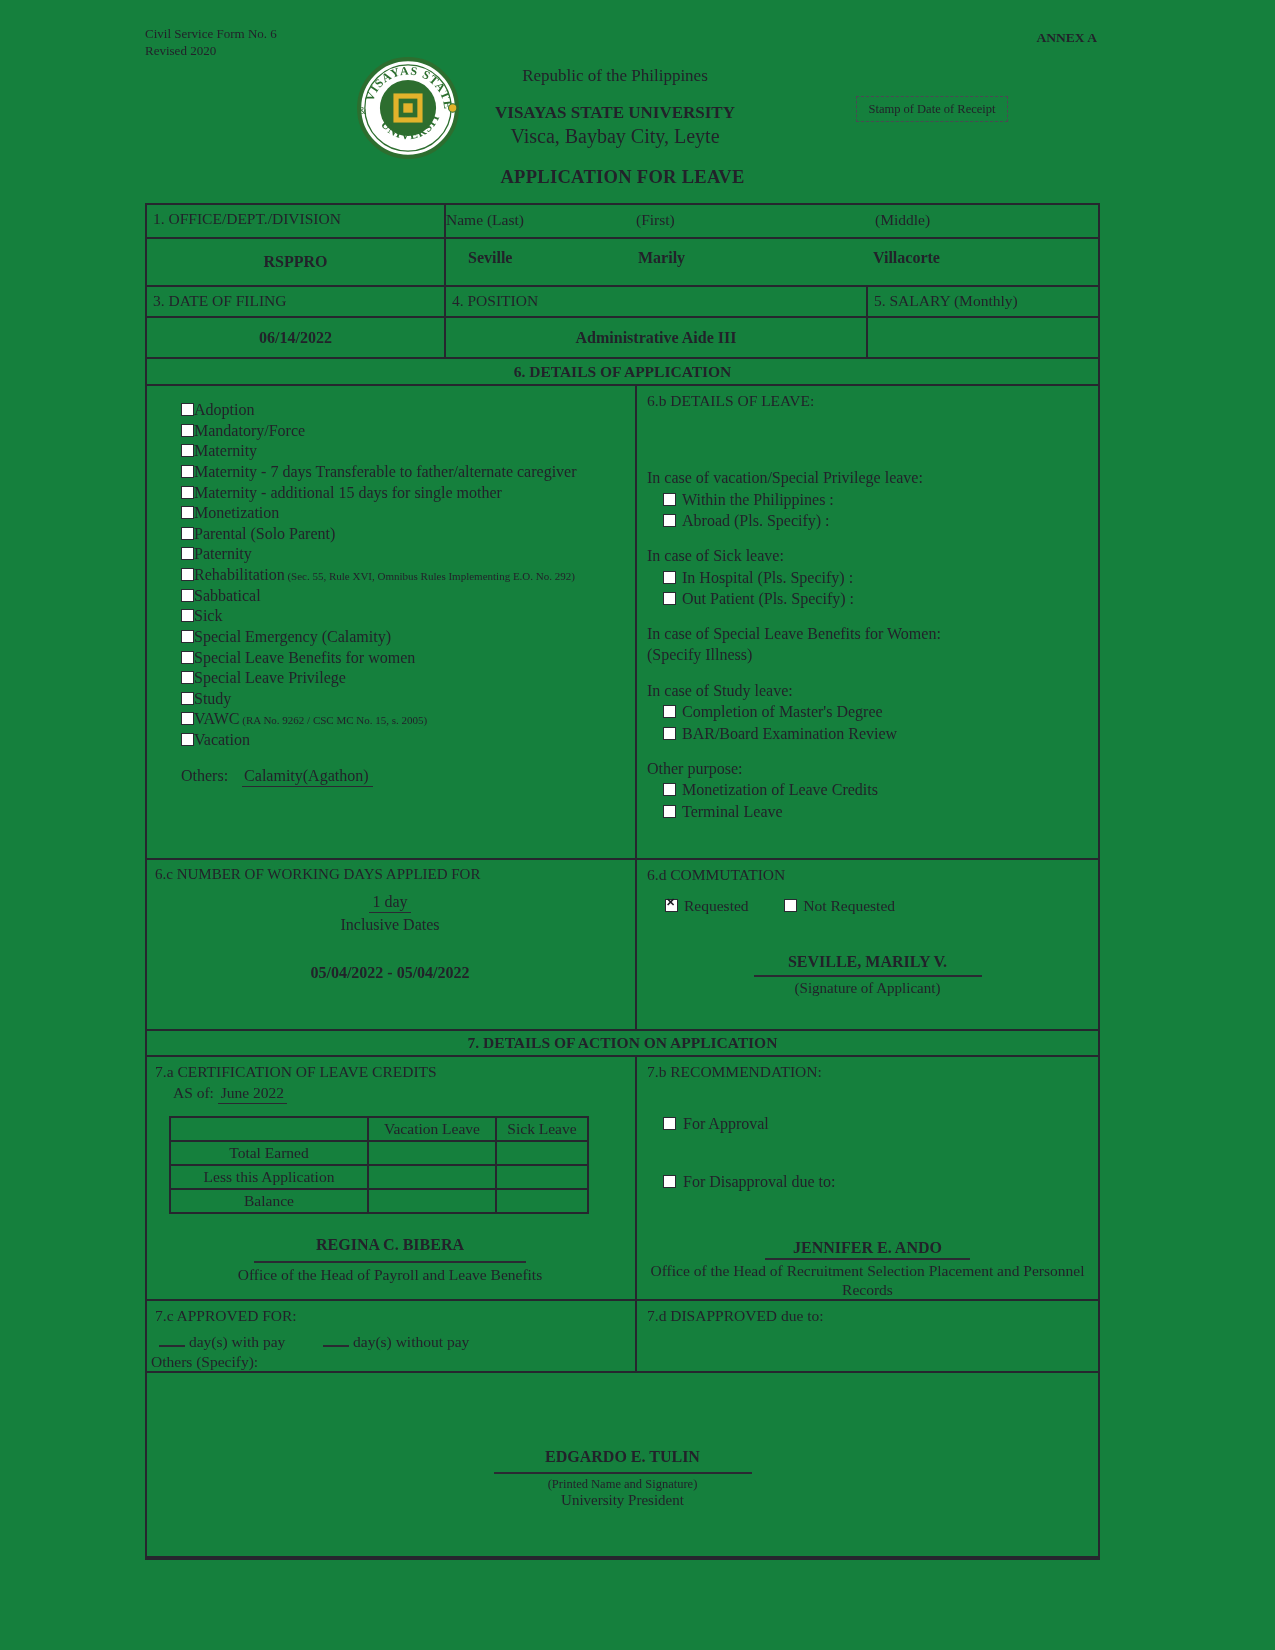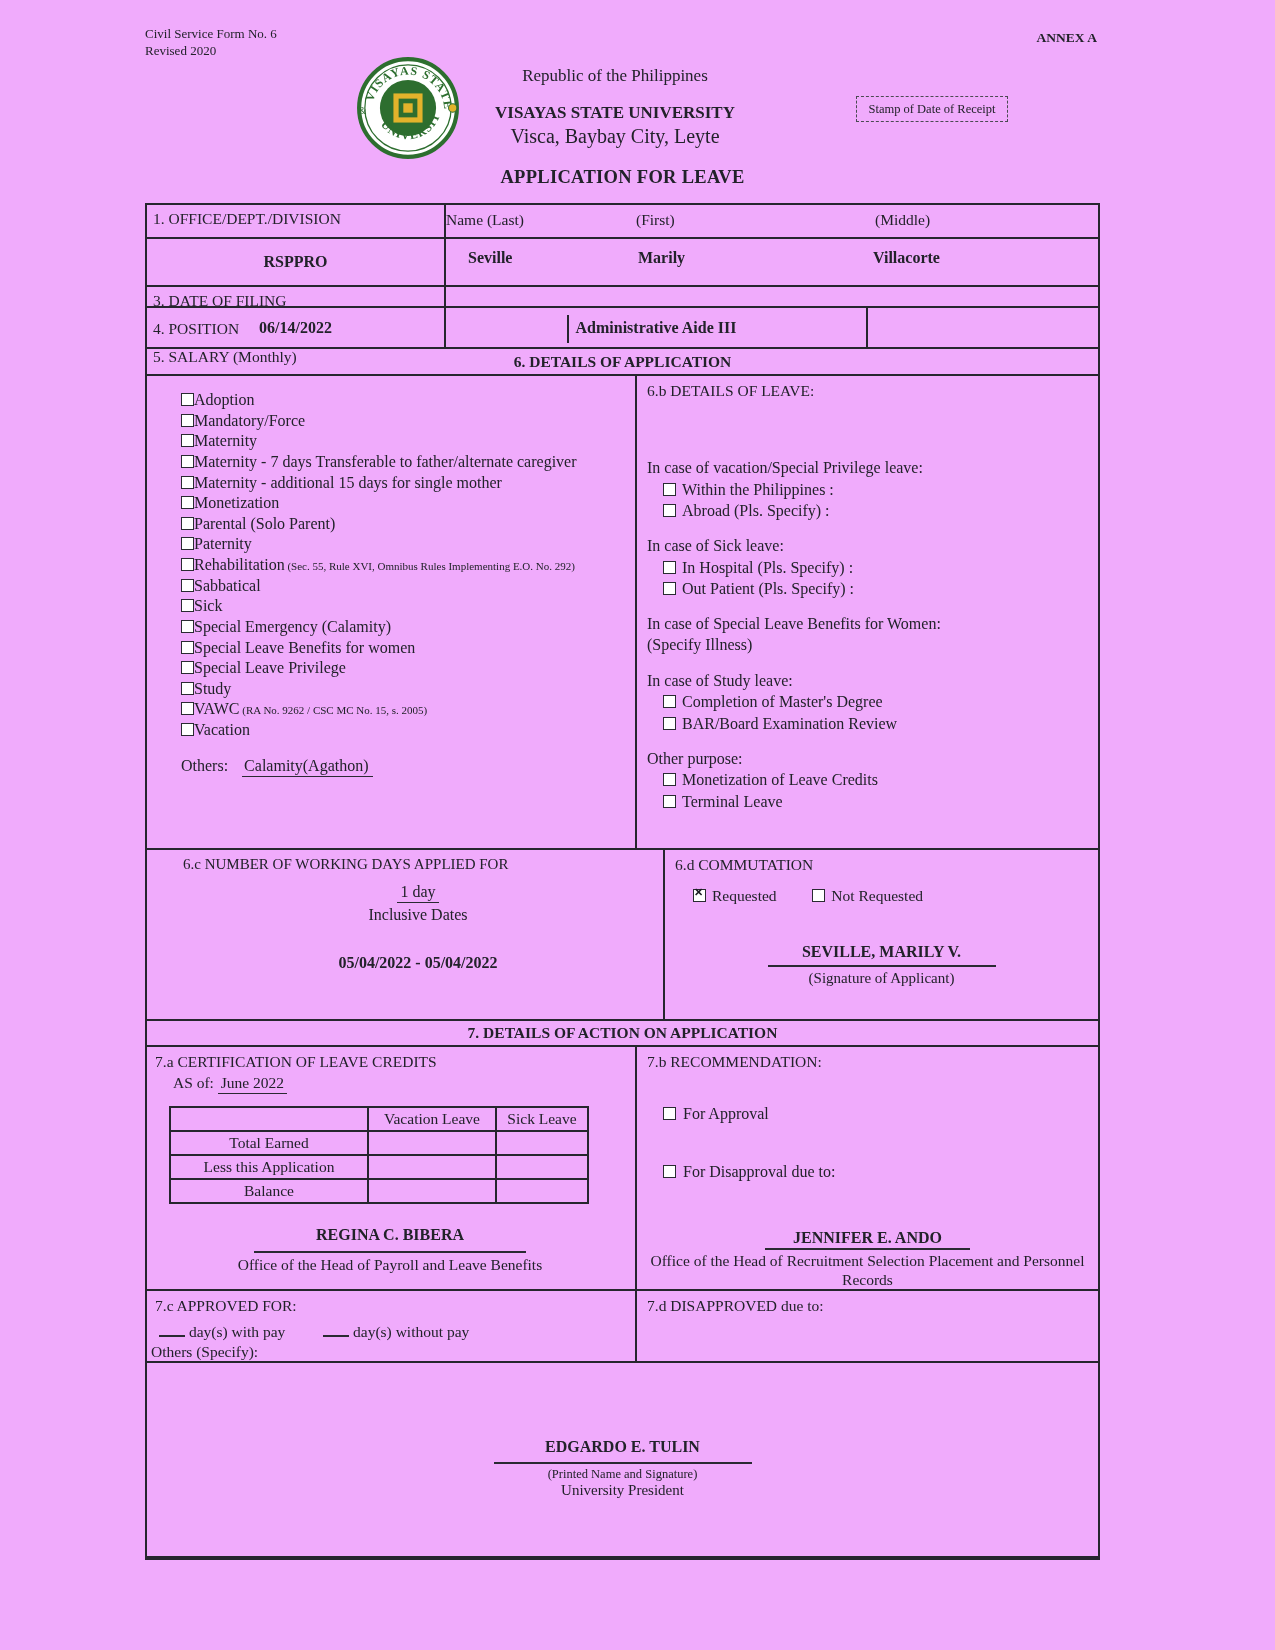--- a/index.html
+++ b/index.html
@@ -1,51 +1,51 @@
 <!DOCTYPE html>
 <html><head>
 <meta charset="utf-8">
 <style>
   html,body{margin:0;padding:0;background:#fdfdfb;}
-  .page{position:relative;width:1275px;height:1650px;background:#f0abfc;
+  .page{position:relative;width:1275px;height:1650px;background:#15803d;
         font-family:"Liberation Serif","DejaVu Serif",serif;color:#22222a;overflow:hidden;}
   .abs{position:absolute;}
   
   .form-id{left:145px;top:26px;font-size:13px;line-height:1.3;}
   .annex{right:178px;top:30px;font-size:13.5px;font-weight:bold;}
   .hdr-center{left:365px;top:66px;width:500px;text-align:center;}
   .republic{font-size:17px;}
   .univ{font-size:17px;font-weight:bold;margin-top:17px;}
   .addr{font-size:20px;margin-top:2px;}
   .stamp{left:856px;top:96px;width:150px;height:24px;border:1.5px dashed #4a4a52;
          font-size:12.5px;display:flex;align-items:center;justify-content:center;}
   .doc-title{left:145px;top:167px;width:955px;text-align:center;font-size:18.5px;font-weight:bold;letter-spacing:.3px;}
   .seal{left:356px;top:56px;}
   
   .form-box{left:145px;top:203px;width:955px;height:1357px;border:2px solid #26262e;border-bottom-width:4px;box-sizing:border-box;}
   .row{display:flex;border-bottom:2px solid #26262e;box-sizing:border-box;}
   .cell{box-sizing:border-box;position:relative;}
   .br{border-right:2px solid #26262e;}
   .lab{font-size:15.5px;padding:5px 6px;}
   .val{font-size:16px;font-weight:bold;}
-  .r1{height:34px;} .r2{height:48px;} .r3{height:21px;flex-direction:column;} .r4{height:41px;}
+  .r1{height:34px;} .r2{height:48px;} .r3{height:31px;} .r4{height:41px;}
   .c1{width:299px;flex:none;}
   .namecell{flex:1;}
   .namecell span{position:absolute;top:6px;font-size:15.5px;}
   .nm-last{left:0;} .nm-first{left:190px;} .nm-mid{left:429px;}
   .r2 .c1,.r4 .c1{display:flex;align-items:center;justify-content:center;}
   .valcell span{position:absolute;top:10px;font-size:16px;font-weight:bold;text-align:right;}
   .v-last{left:22px;} .v-first{left:192px;} .v-mid{left:427px;}
   .poscell{width:422px;flex:none;display:flex;align-items:center;justify-content:center;}
   .salcell{flex:1;}
   .banner{height:25px;display:flex;align-items:center;justify-content:center;
           font-size:15.5px;font-weight:bold;border-bottom:2px solid #26262e;}
   .b7{height:24px;}
   
-  .sec6{height:474px;} .sec6cd{height:171px;padding-left:28px;} .sec7ab{height:244px;} .sec7cd{height:72px;}
+  .sec6{height:474px;} .sec6cd{height:171px;} .sec7ab{height:244px;} .sec7cd{height:72px;}
   .colL{width:490px;flex:none;padding:6px 10px 6px 8px;}
   .colR{flex:1;padding:6px 10px 6px 10px;}
   .sec-title{font-size:15.5px;}
   .leave-list{margin-top:8px;}
   .leave-item{font-size:16px;line-height:1.29;text-indent:26px;}
   .cb{display:inline-block;width:11px;height:11px;border:1.5px solid #2a2a32;background:#fff;
       vertical-align:-1px;position:relative;}
   .cb.checked::after{content:"\2715";position:absolute;left:0px;top:-3px;font-size:11px;font-weight:bold;color:#1a1a22;line-height:1;}
   .note{font-size:11px;}
   .others-line{margin-top:16px;text-indent:26px;font-size:16px;}

